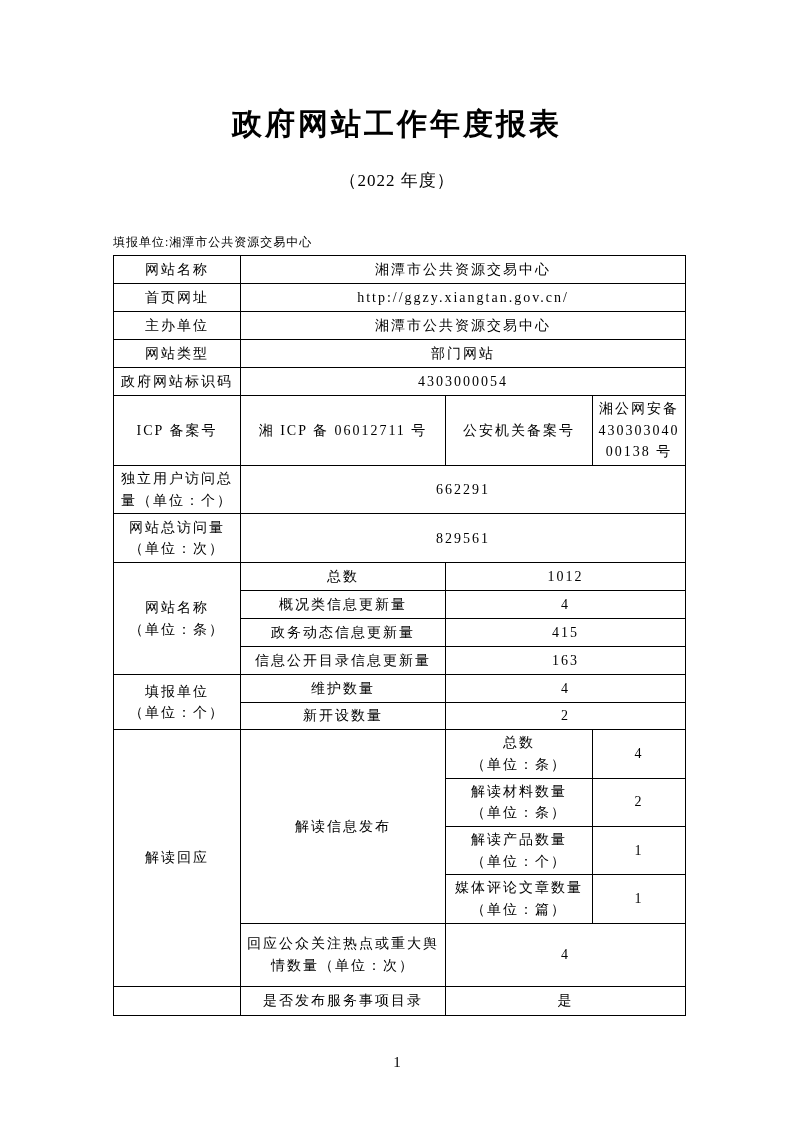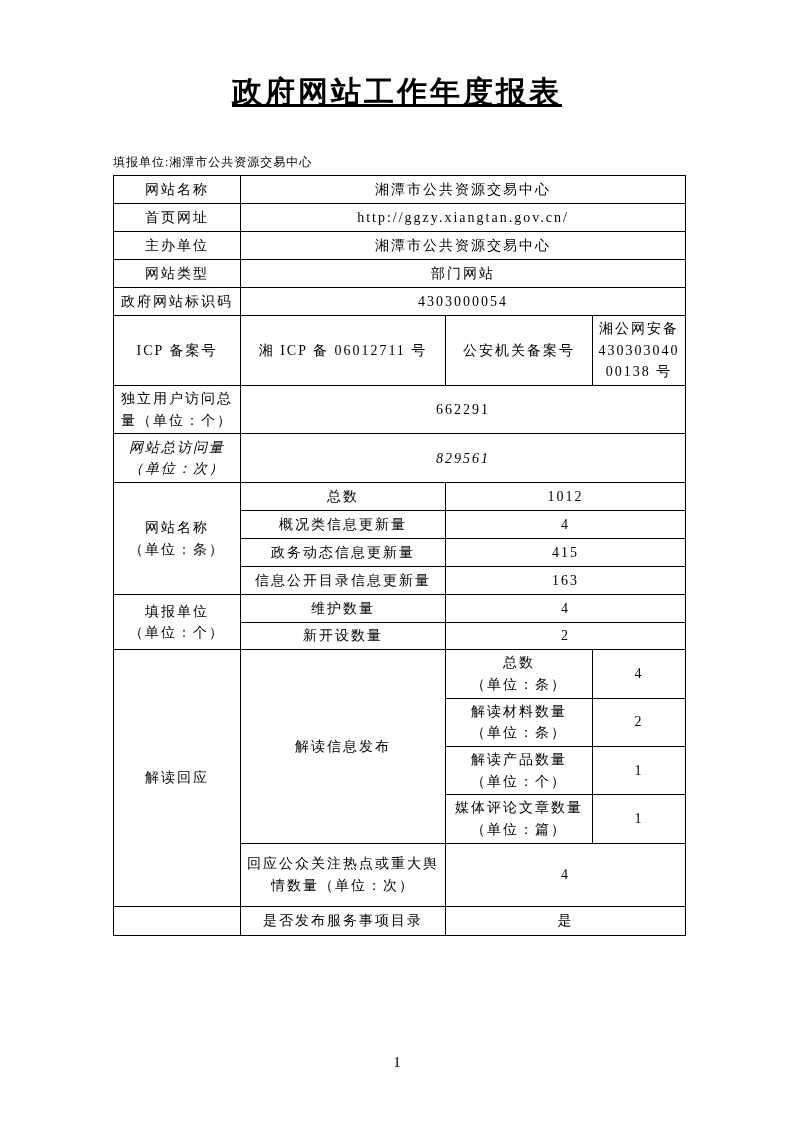--- a/index.html
+++ b/index.html
@@ -8,27 +8,26 @@
     position: relative;
     width: 794px;
     height: 1123px;
     margin: 0 auto;
     background: #ffffff;
     font-family: "Liberation Serif", "DejaVu Serif", serif;
     color: #000000;
     overflow: hidden;
   }
   .doc-title {
-    padding-top: 72px;
+    padding-top: 104px;
     text-align: center;
     font-size: 30px;
     font-weight: bold;
     letter-spacing: 3px;
     line-height: 40px;
-    text-decoration: underline;
   }
   .doc-subtitle {
     margin-top: 26px;
     text-align: center;
     font-size: 17px;
     letter-spacing: 1px;
     line-height: 22px;
   }
   .reporting-unit {
     margin: 42px 0 4px 113px;
@@ -53,39 +52,40 @@
   td.val {
     font-size: 15px;
     letter-spacing: 0.5px;
   }
   td.break-all { word-break: break-all; letter-spacing: 1px; }
   
   tr.h28 { height: 28px; }
   tr.h26 { height: 26px; }
   tr.h66 { height: 66px; }
   tr.h48 { height: 48px; }
-  tr.h49 { height: 49px; font-style: italic; }
+  tr.h49 { height: 49px; }
   tr.h47 { height: 47px; }
   tr.h63 { height: 63px; }
   tr.h29 { height: 29px; }
   .page-number {
     position: absolute;
     bottom: 52px;
     left: 0;
     width: 100%;
     text-align: center;
     font-size: 15px;
   }
 </style>
 </head>
 <body>
 
 <div class="page">
 
   <div class="doc-title">政府网站工作年度报表</div>
+  <div class="doc-subtitle">（2022 年度）</div>
   <div class="reporting-unit">填报单位:湘潭市公共资源交易中心</div>
 
   <table class="report">
     <colgroup>
       <col style="width:127px">
       <col style="width:205px">
       <col style="width:147px">
       <col style="width:93px">
     </colgroup>
 

